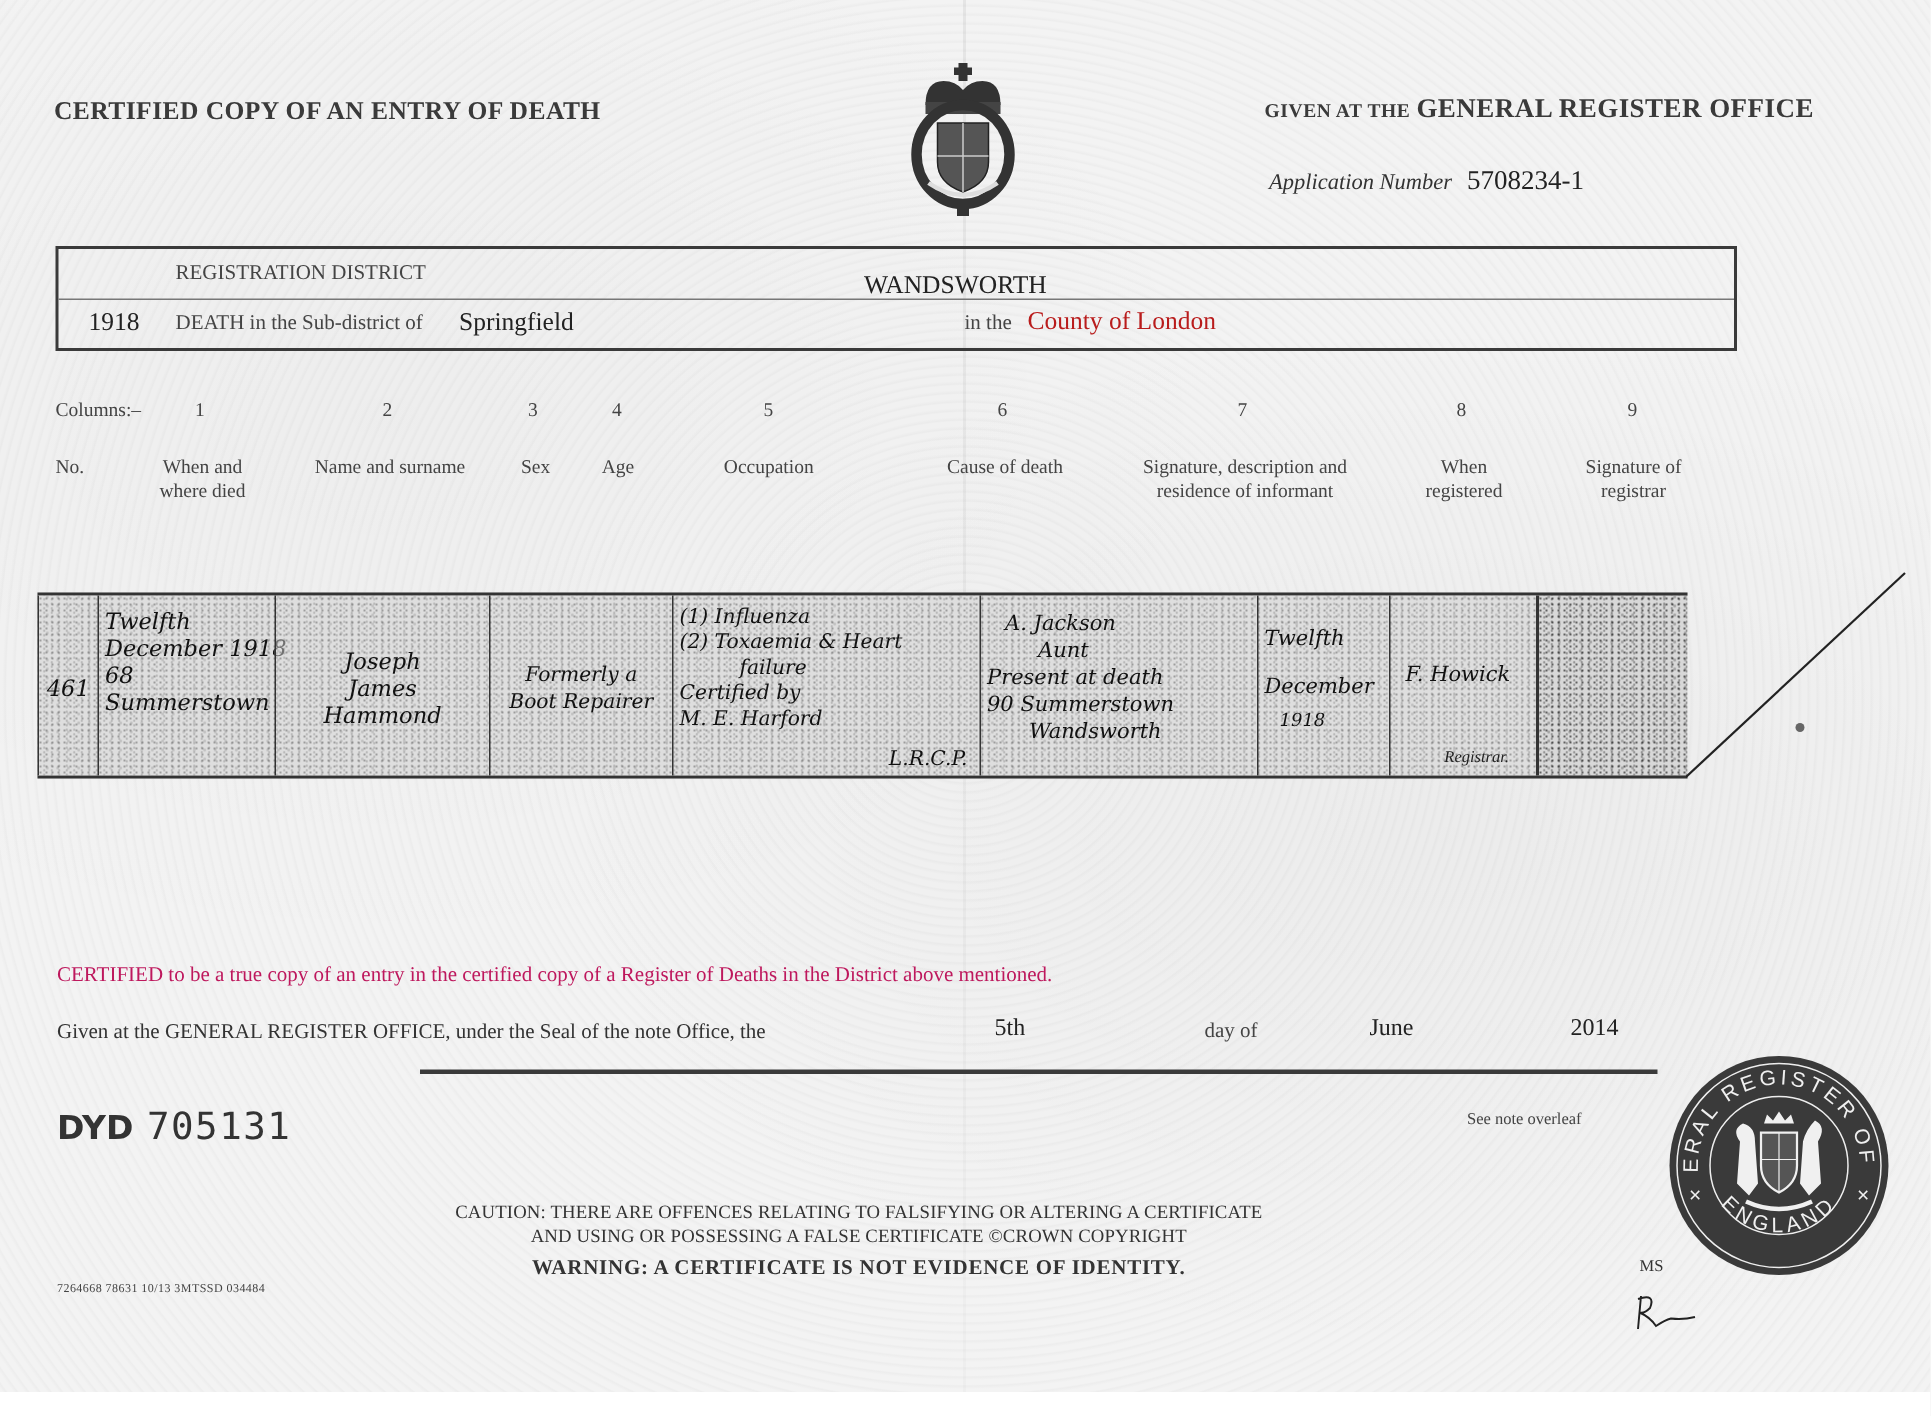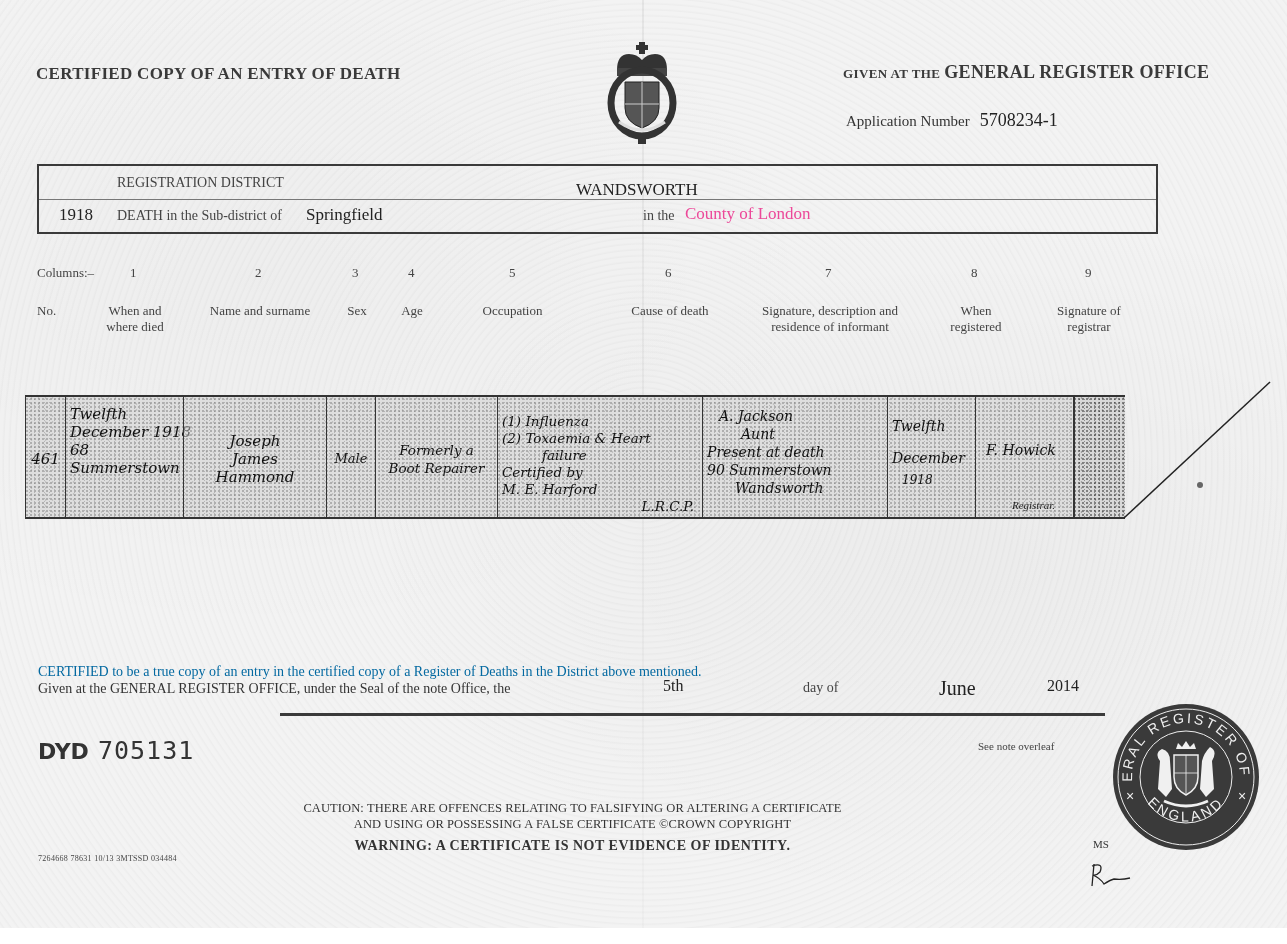--- a/index.html
+++ b/index.html
@@ -22,37 +22,37 @@
       position: absolute; left: 642px; top: 0; width: 2px; height: 928px;
       background: linear-gradient(to bottom, rgba(0,0,0,0.06), rgba(0,0,0,0.02));
     }
     .abs { position: absolute; white-space: nowrap; }
 
     .title-left { left: 36px; top: 64px; font-size: 17px; font-weight: bold; color: #3a3a3a; letter-spacing: 0.3px; }
     .title-right { left: 843px; top: 62px; color: #3a3a3a; font-weight: bold; }
     .title-right .small { font-size: 13px; letter-spacing: 0.4px; }
     .title-right .big { font-size: 18px; letter-spacing: 0.3px; }
     .app-num { left: 846px; top: 110px; }
-    .app-num .lbl { font-size: 15px; color: #333; text-align: right; }
+    .app-num .lbl { font-style: italic; font-size: 15px; color: #333; text-align: right; }
     .app-num .val { font-size: 18px; color: #222; margin-left: 6px; }
 
     .crest { left: 607px; top: 40px; width: 70px; height: 105px; }
 
     .district-box {
       position: absolute; left: 37px; top: 164px; width: 1121px; height: 70px;
       border: 2px solid #3a3a3a; border-width: 2.5px;
     }
     .district-box .divider { position: absolute; left: 0; right: 0; top: 33px; border-top: 1px solid #777; }
     .district-box .reg-label { position: absolute; left: 78px; top: 9px; font-size: 14px; color: #444; }
     .district-box .reg-value { position: absolute; left: 537px; top: 14px; font-size: 17px; color: #222; }
     .district-box .year { position: absolute; left: 20px; top: 39px; font-size: 17px; color: #222; }
     .district-box .sub-label { position: absolute; left: 78px; top: 42px; font-size: 14px; color: #444; }
     .district-box .sub-value { position: absolute; left: 267px; top: 39px; font-size: 17px; color: #222; }
     .district-box .in-the { position: absolute; left: 604px; top: 42px; font-size: 14px; color: #444; }
-    .district-box .county { position: absolute; left: 646px; top: 38px; font-size: 17px; color: #ec4899; }
+    .district-box .county { position: absolute; left: 646px; top: 38px; font-size: 17px; color: #b91c1c; }
 
     .col-hdr { font-size: 13px; color: #444; text-align: center; position: absolute; line-height: 16px; }
 
     .entry-row {
       position: absolute; left: 25px; top: 395px; width: 1100px; height: 124px;
       border-top: 2px solid #333; border-bottom: 2.5px solid #333;
       display: flex;
       background-color: #d8d8d8;
       background-image:
         radial-gradient(circle, rgba(0,0,0,0.55) 0.6px, transparent 1px),
@@ -73,25 +73,25 @@
       position: relative;
       background: rgba(230,230,230,0.45);
     }
     .entry-row .cell:last-child { border-right: 2px solid #333; }
     .cell .line { display: block; white-space: nowrap; }
     .cell.center { text-align: center; display: flex; flex-direction: column; justify-content: center; }
     .registrar-caption { position: absolute; bottom: 3px; right: 18px; font-size: 11px; font-style: italic; font-family: "Liberation Serif", serif; color: #222; }
 
     .diag-line { position: absolute; left: 1124px; top: 380px; width: 170px; height: 140px; }
 
-    .certified { left: 38px; top: 643px; font-size: 14px; color: #0369a1; margin-top: 21px; }
+    .certified { left: 38px; top: 643px; font-size: 14px; color: #be185d; }
     .given { left: 38px; top: 681px; font-size: 14px; color: #333; }
     .given-day { left: 663px; top: 677px; font-size: 16px; color: #222; }
     .given-dayof { left: 803px; top: 680px; font-size: 14px; color: #444; }
-    .given-month { left: 913px; top: 677px; font-size: 20px; color: #222; margin-left: 26px; }
+    .given-month { left: 913px; top: 677px; font-size: 16px; color: #222; }
     .given-year { left: 1047px; top: 677px; font-size: 16px; color: #222; }
     .sig-line { position: absolute; left: 280px; top: 713px; width: 825px; border-top: 3px solid #3a3a3a; }
 
     .serial { left: 38px; top: 736px; font-family: "DejaVu Sans", sans-serif; color: #333; }
     .serial .prefix { font-weight: bold; font-size: 22px; }
     .serial .num { font-family: "DejaVu Sans Mono", monospace; font-size: 25px; margin-left: 4px; letter-spacing: 1px; }
 
     .see-note { left: 978px; top: 740px; font-size: 11px; color: #444; }
     .caution { left: 270px; top: 800px; width: 605px; text-align: center; font-size: 12.5px; color: #333; line-height: 16px; letter-spacing: 0.1px; }
     .warning { left: 270px; top: 838px; width: 605px; text-align: center; font-size: 14px; font-weight: bold; color: #333; letter-spacing: 0.5px; }
@@ -186,28 +186,25 @@
     <span class="line">Twelfth</span>
     <span class="line">December 1918</span>
     <span class="line">68</span>
     <span class="line">Summerstown</span>
   </div>
   <div class="cell center" style="width:143px;">
     <span class="line">Joseph</span>
     <span class="line">James</span>
     <span class="line">Hammond</span>
   </div>
-  <div class="cell center" style="width:49px; font-size:13px;">
-    <span class="line">Male</span>
-  </div>
   <div class="cell center" style="width:122px; font-size:13.5px;">
     <span class="line">Formerly a</span>
     <span class="line">Boot Repairer</span>
   </div>
-  <div class="cell" style="width:205px; font-size:13.5px; line-height:17px; padding-top:16px;">
+  <div class="cell" style="width:205px; font-size:13.5px; line-height:17px; padding-top:6px;">
     <span class="line">(1) Influenza</span>
     <span class="line">(2) Toxaemia &amp; Heart</span>
     <span class="line" style="padding-left:40px;">failure</span>
     <span class="line">Certified by</span>
     <span class="line">M. E. Harford</span>
     <span class="line" style="position:absolute; right:8px; bottom:2px;">L.R.C.P.</span>
   </div>
   <div class="cell" style="width:185px; font-size:14px; line-height:18px; padding-top:10px;">
     <span class="line" style="padding-left:12px;">A. Jackson</span>
     <span class="line" style="padding-left:34px;">Aunt</span>

